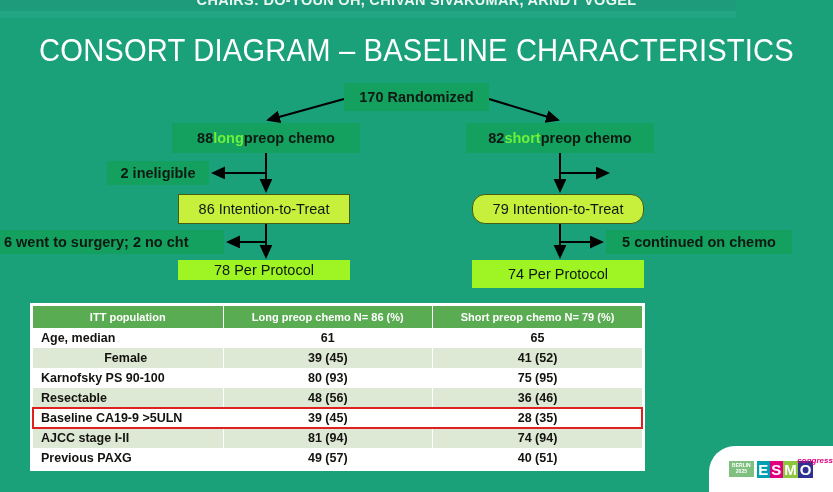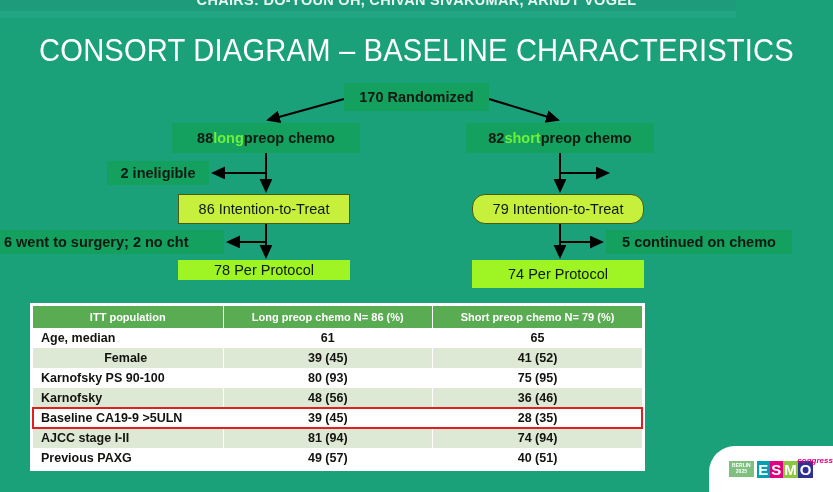--- a/index.html
+++ b/index.html
@@ -214,21 +214,21 @@
           <td class="label indent">Female</td>
           <td>39 (45)</td>
           <td>41 (52)</td>
         </tr>
         <tr>
           <td class="label">Karnofsky PS 90-100</td>
           <td>80 (93)</td>
           <td>75 (95)</td>
         </tr>
         <tr>
-          <td class="label">Karnofsky</td>
+          <td class="label">Resectable</td>
           <td>48 (56)</td>
           <td>36 (46)</td>
         </tr>
         <tr class="highlight">
           <td class="label">Baseline CA19-9 &gt;5ULN</td>
           <td>39 (45)</td>
           <td>28 (35)</td>
         </tr>
         <tr>
           <td class="label">AJCC stage      I-II</td>

